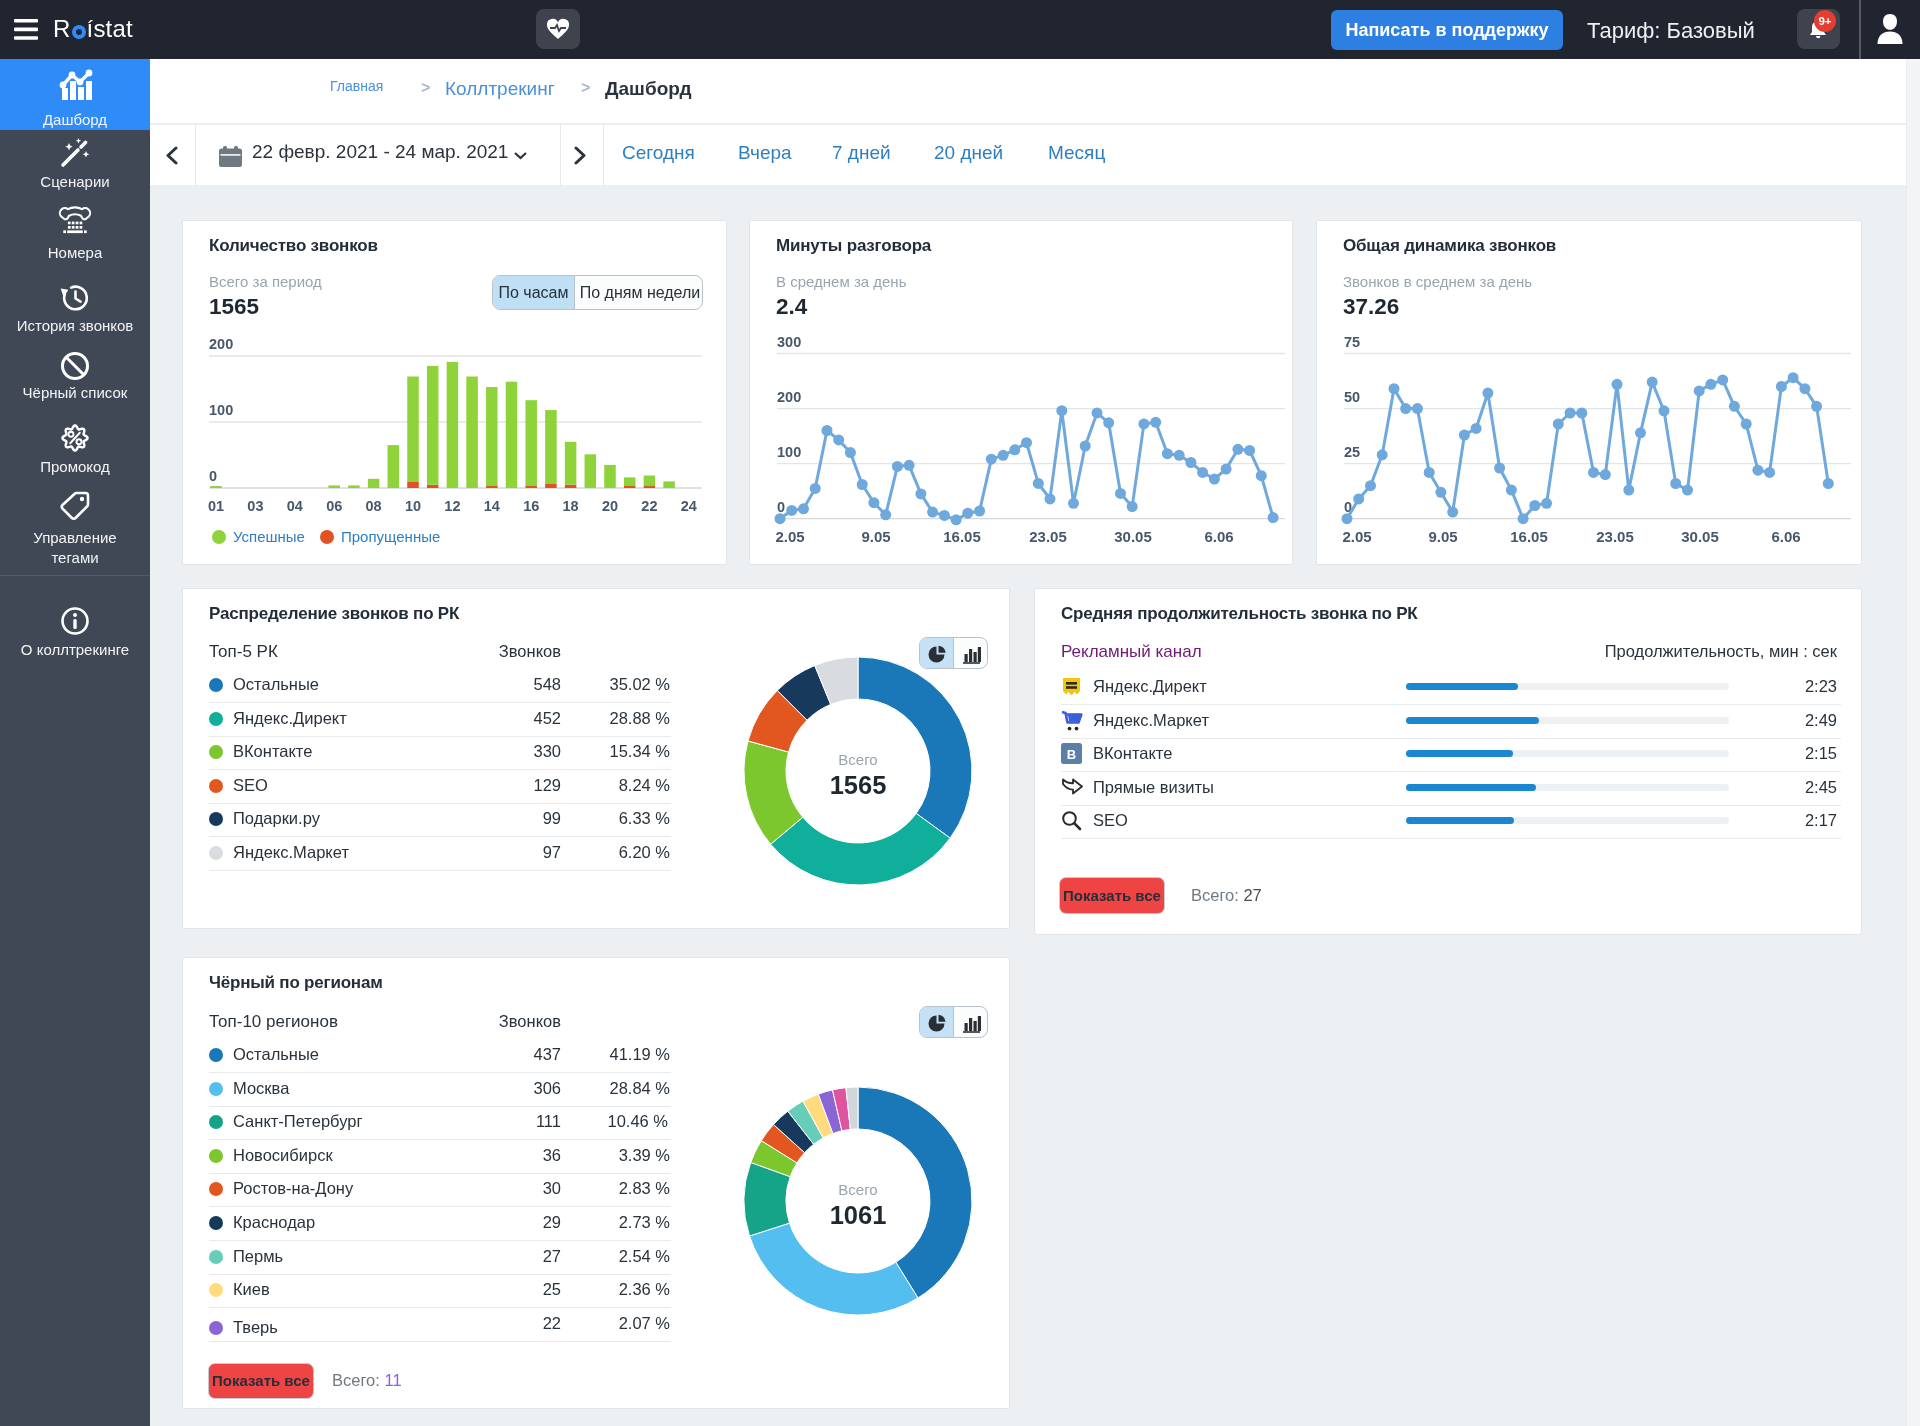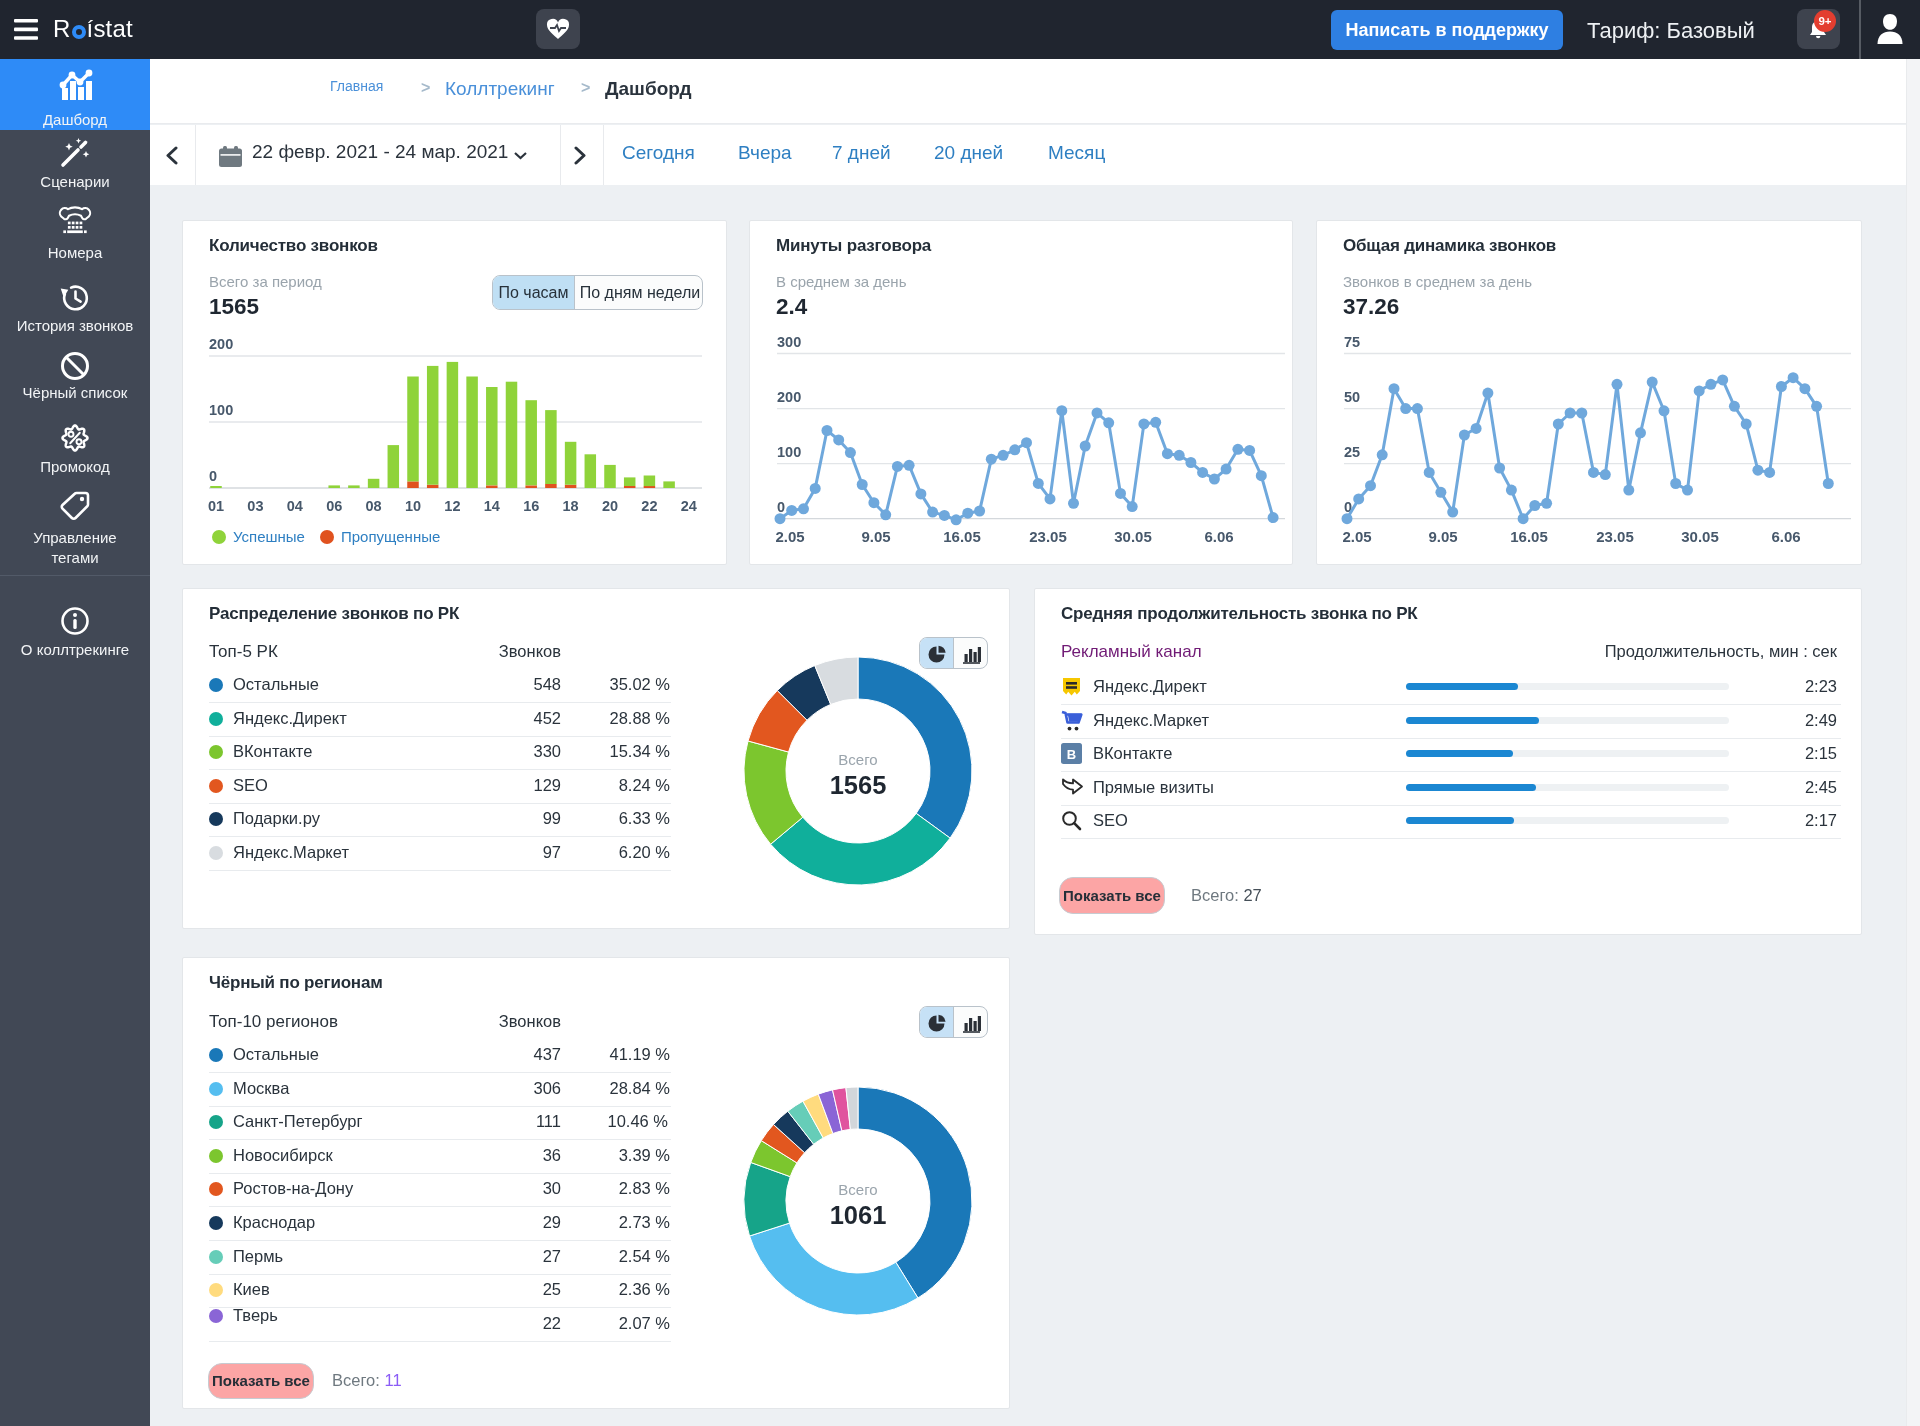--- a/index.html
+++ b/index.html
@@ -10,21 +10,21 @@
 .datebar{position:absolute;left:150px;top:125px;width:1770px;height:60px;background:#fff}
 .card{position:absolute;background:#fff;border:1px solid #E3E6E9;border-radius:2px}
 .ctitle{position:absolute;left:26px;top:15px;font-size:17px;font-weight:bold;color:#242E38;letter-spacing:-0.2px}
 .sub{position:absolute;left:26px;top:52px;font-size:15px;color:#9AA4AC}
 .big{position:absolute;left:26px;top:73px;font-size:22.5px;font-weight:bold;color:#1F2731}
 .navitem{position:absolute;left:0;width:150px;text-align:center;color:#F2F4F6;font-size:15px}
 .dot{display:inline-block;width:14px;height:14px;border-radius:50%;vertical-align:-2px;margin-right:10px}
 .trow{position:absolute;left:26px;font-size:16.5px;color:#2A333C}
 .tsep{position:absolute;left:26px;height:1px;background:#E8EBEE}
 .num{position:absolute;text-align:right;font-size:16.5px;color:#2A333C}
-.showall{position:absolute;background:#fca5a5;border:1px solid #C6CBD1;border-radius:14px;font-size:15px;font-weight:bold;color:#262F38;text-align:center}
+.showall{position:absolute;background:#ef4444;border:1px solid #C6CBD1;border-radius:7px;font-size:15px;font-weight:bold;color:#262F38;text-align:center}
 .toggle2{position:absolute;width:69px;height:32px;border:1px solid #B9C2CA;border-radius:8px;background:#FBFCFC}
 .seg-act{position:absolute;left:0;top:0;width:34px;height:30px;background:#C6E1F6;border-right:1px solid #B9C2CA;border-radius:7px 0 0 7px}
 .blul{color:#2E7FC2;font-size:19px}
 </style></head>
 <body>
 
 <div class="topbar">
   <svg class="abs" style="left:14px;top:19px" width="24" height="21">
       <rect width="24" height="3.6" rx="1" fill="#fff"></rect>
       <rect y="8.6" width="24" height="3.6" rx="1" fill="#fff"></rect>
@@ -494,21 +494,21 @@
     <div class="num" style="left:387px;top:255px;width:100px">2.73 %</div>
     <div class="tsep" style="top:282px;width:462px"></div>
     <div class="trow" style="top:289px"><span class="dot" style="background:#66CDB8"></span>Пермь</div>
     <div class="num" style="left:278px;top:289px;width:100px">27</div>
     <div class="num" style="left:387px;top:289px;width:100px">2.54 %</div>
     <div class="tsep" style="top:316px;width:462px"></div>
     <div class="trow" style="top:322px"><span class="dot" style="background:#FFDB7E"></span>Киев</div>
     <div class="num" style="left:278px;top:322px;width:100px">25</div>
     <div class="num" style="left:387px;top:322px;width:100px">2.36 %</div>
     <div class="tsep" style="top:349px;width:462px"></div>
-    <div class="trow" style="top:348px"><span class="dot" style="background:#8A65D6"></span>Тверь</div>
+    <div class="trow" style="top:360px"><span class="dot" style="background:#8A65D6"></span>Тверь</div>
     <div class="num" style="left:278px;top:356px;width:100px">22</div>
     <div class="num" style="left:387px;top:356px;width:100px">2.07 %</div>
     <div class="tsep" style="top:383px;width:462px"></div>
   <div class="toggle2" style="left:736px;top:48px">
       <div class="seg-act"></div>
       <svg class="abs" style="left:8px;top:7px" width="19" height="19" viewBox="0 0 19 19">
         <path d="M8.5 1.5 A8 8 0 1 0 16.5 9.5 L8.5 9.5 Z" fill="#2A2F36"></path>
         <path d="M10.5 0.8 A8 8 0 0 1 17.6 7.7 L10.5 7.7 Z" fill="#2A2F36"></path>
       </svg>
       <svg class="abs" style="left:42px;top:7px" width="19" height="19" viewBox="0 0 19 19">

